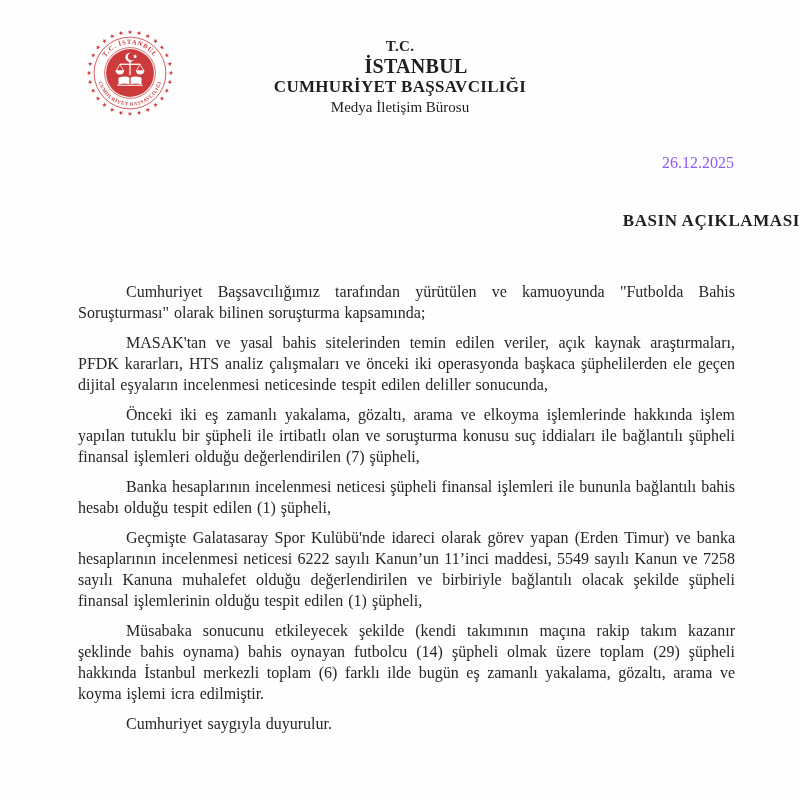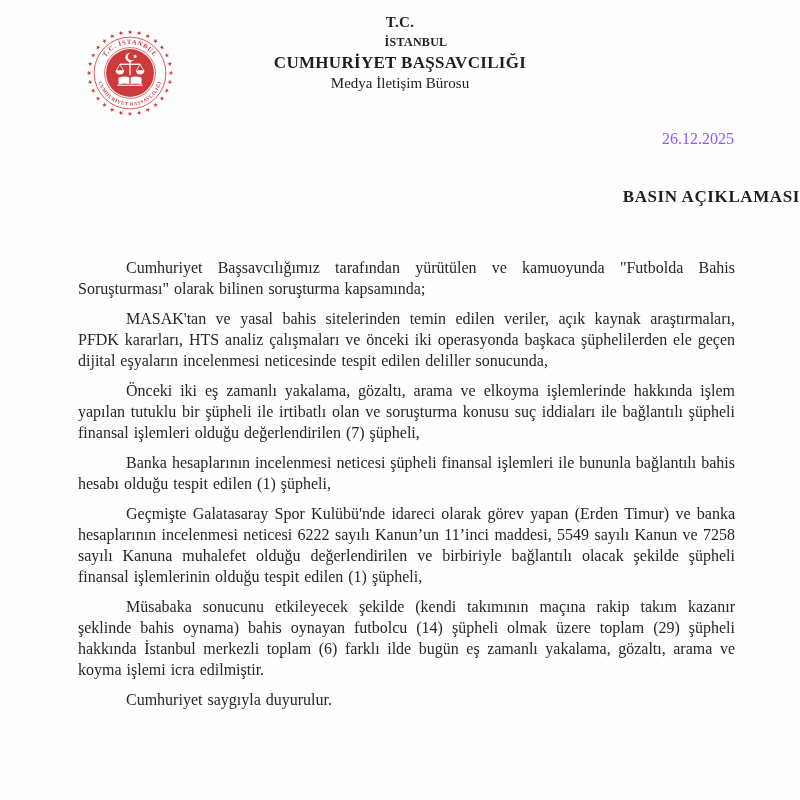--- a/index.html
+++ b/index.html
@@ -12,24 +12,24 @@
   .sheet{
     position:relative;width:800px;height:800px;background:#fefefe;
   }
   
   .emblem{
     position:absolute;left:84px;top:27px;width:92px;height:92px;
   }
   .emblem svg{width:100%;height:100%;display:block;}
   
   .letterhead{
-    padding-top:12px;text-align:center;color:#1f1f1f;
+    padding-top:36px;text-align:center;color:#1f1f1f;
   }
   .lh-line1{font-size:15px;font-weight:bold;line-height:20px;letter-spacing:.3px;}
-  .lh-line2{font-size:12px;font-weight:bold;line-height:20px;letter-spacing:.3px;margin-left:32px;}
+  .lh-line2{font-size:20px;font-weight:bold;line-height:20px;letter-spacing:.3px;margin-left:32px;}
   .lh-line3{font-size:17px;font-weight:bold;line-height:21px;letter-spacing:.3px;}
   .lh-line4{font-size:15px;font-weight:normal;line-height:20px;}
   
   .date-row{
     margin-top:36px;padding-right:66px;text-align:right;
     font-size:16px;color:#8b5cf6;line-height:20px;
   }
   
   .doc-title{
     margin:38px 0 0 0;text-align:right;

